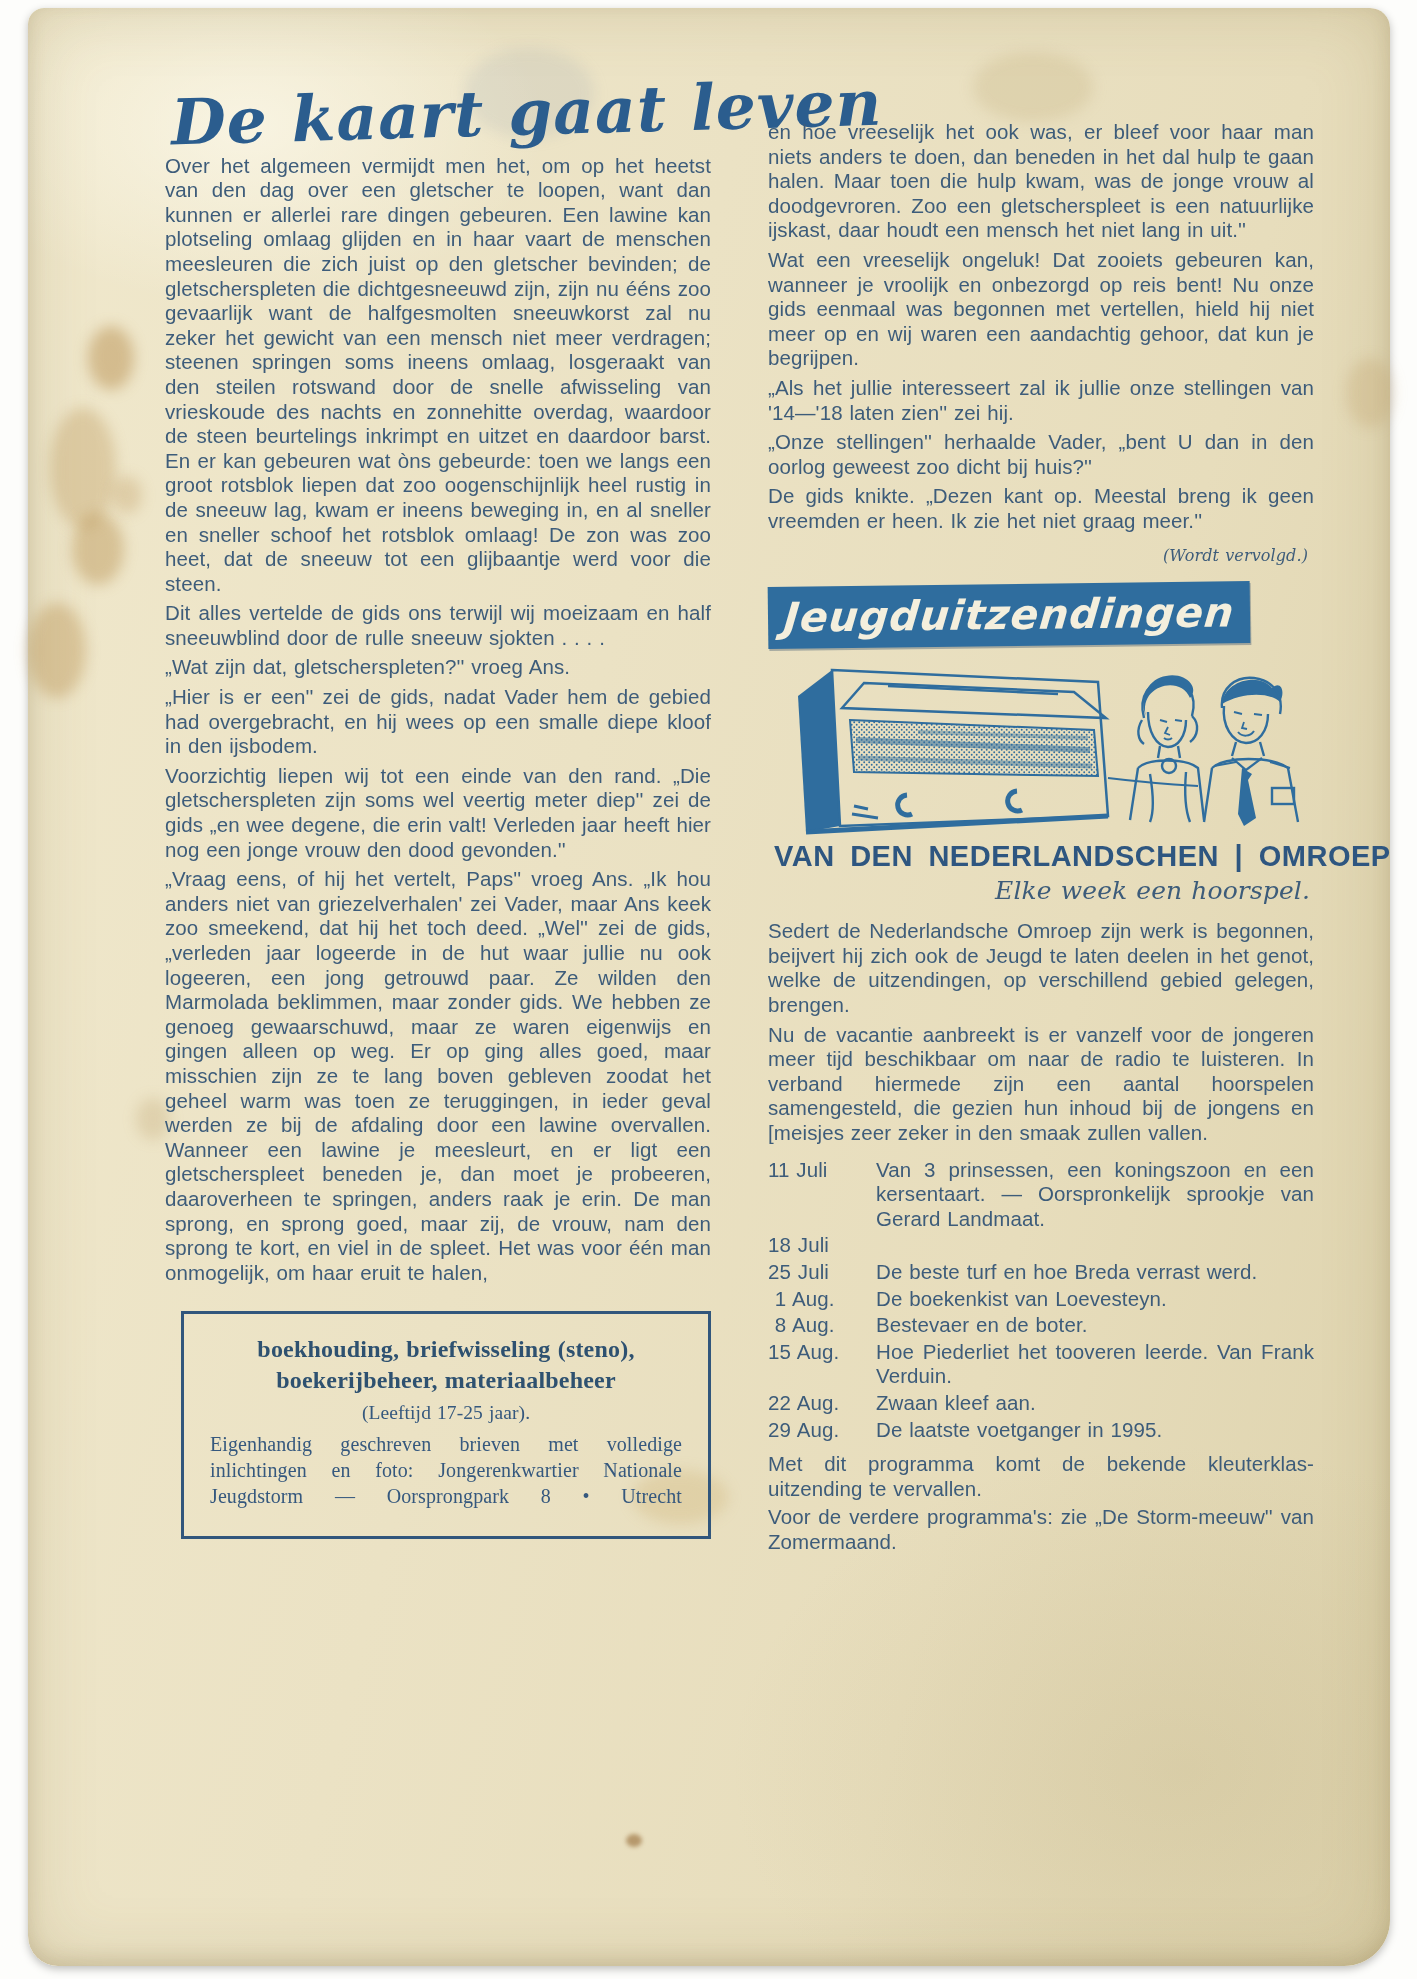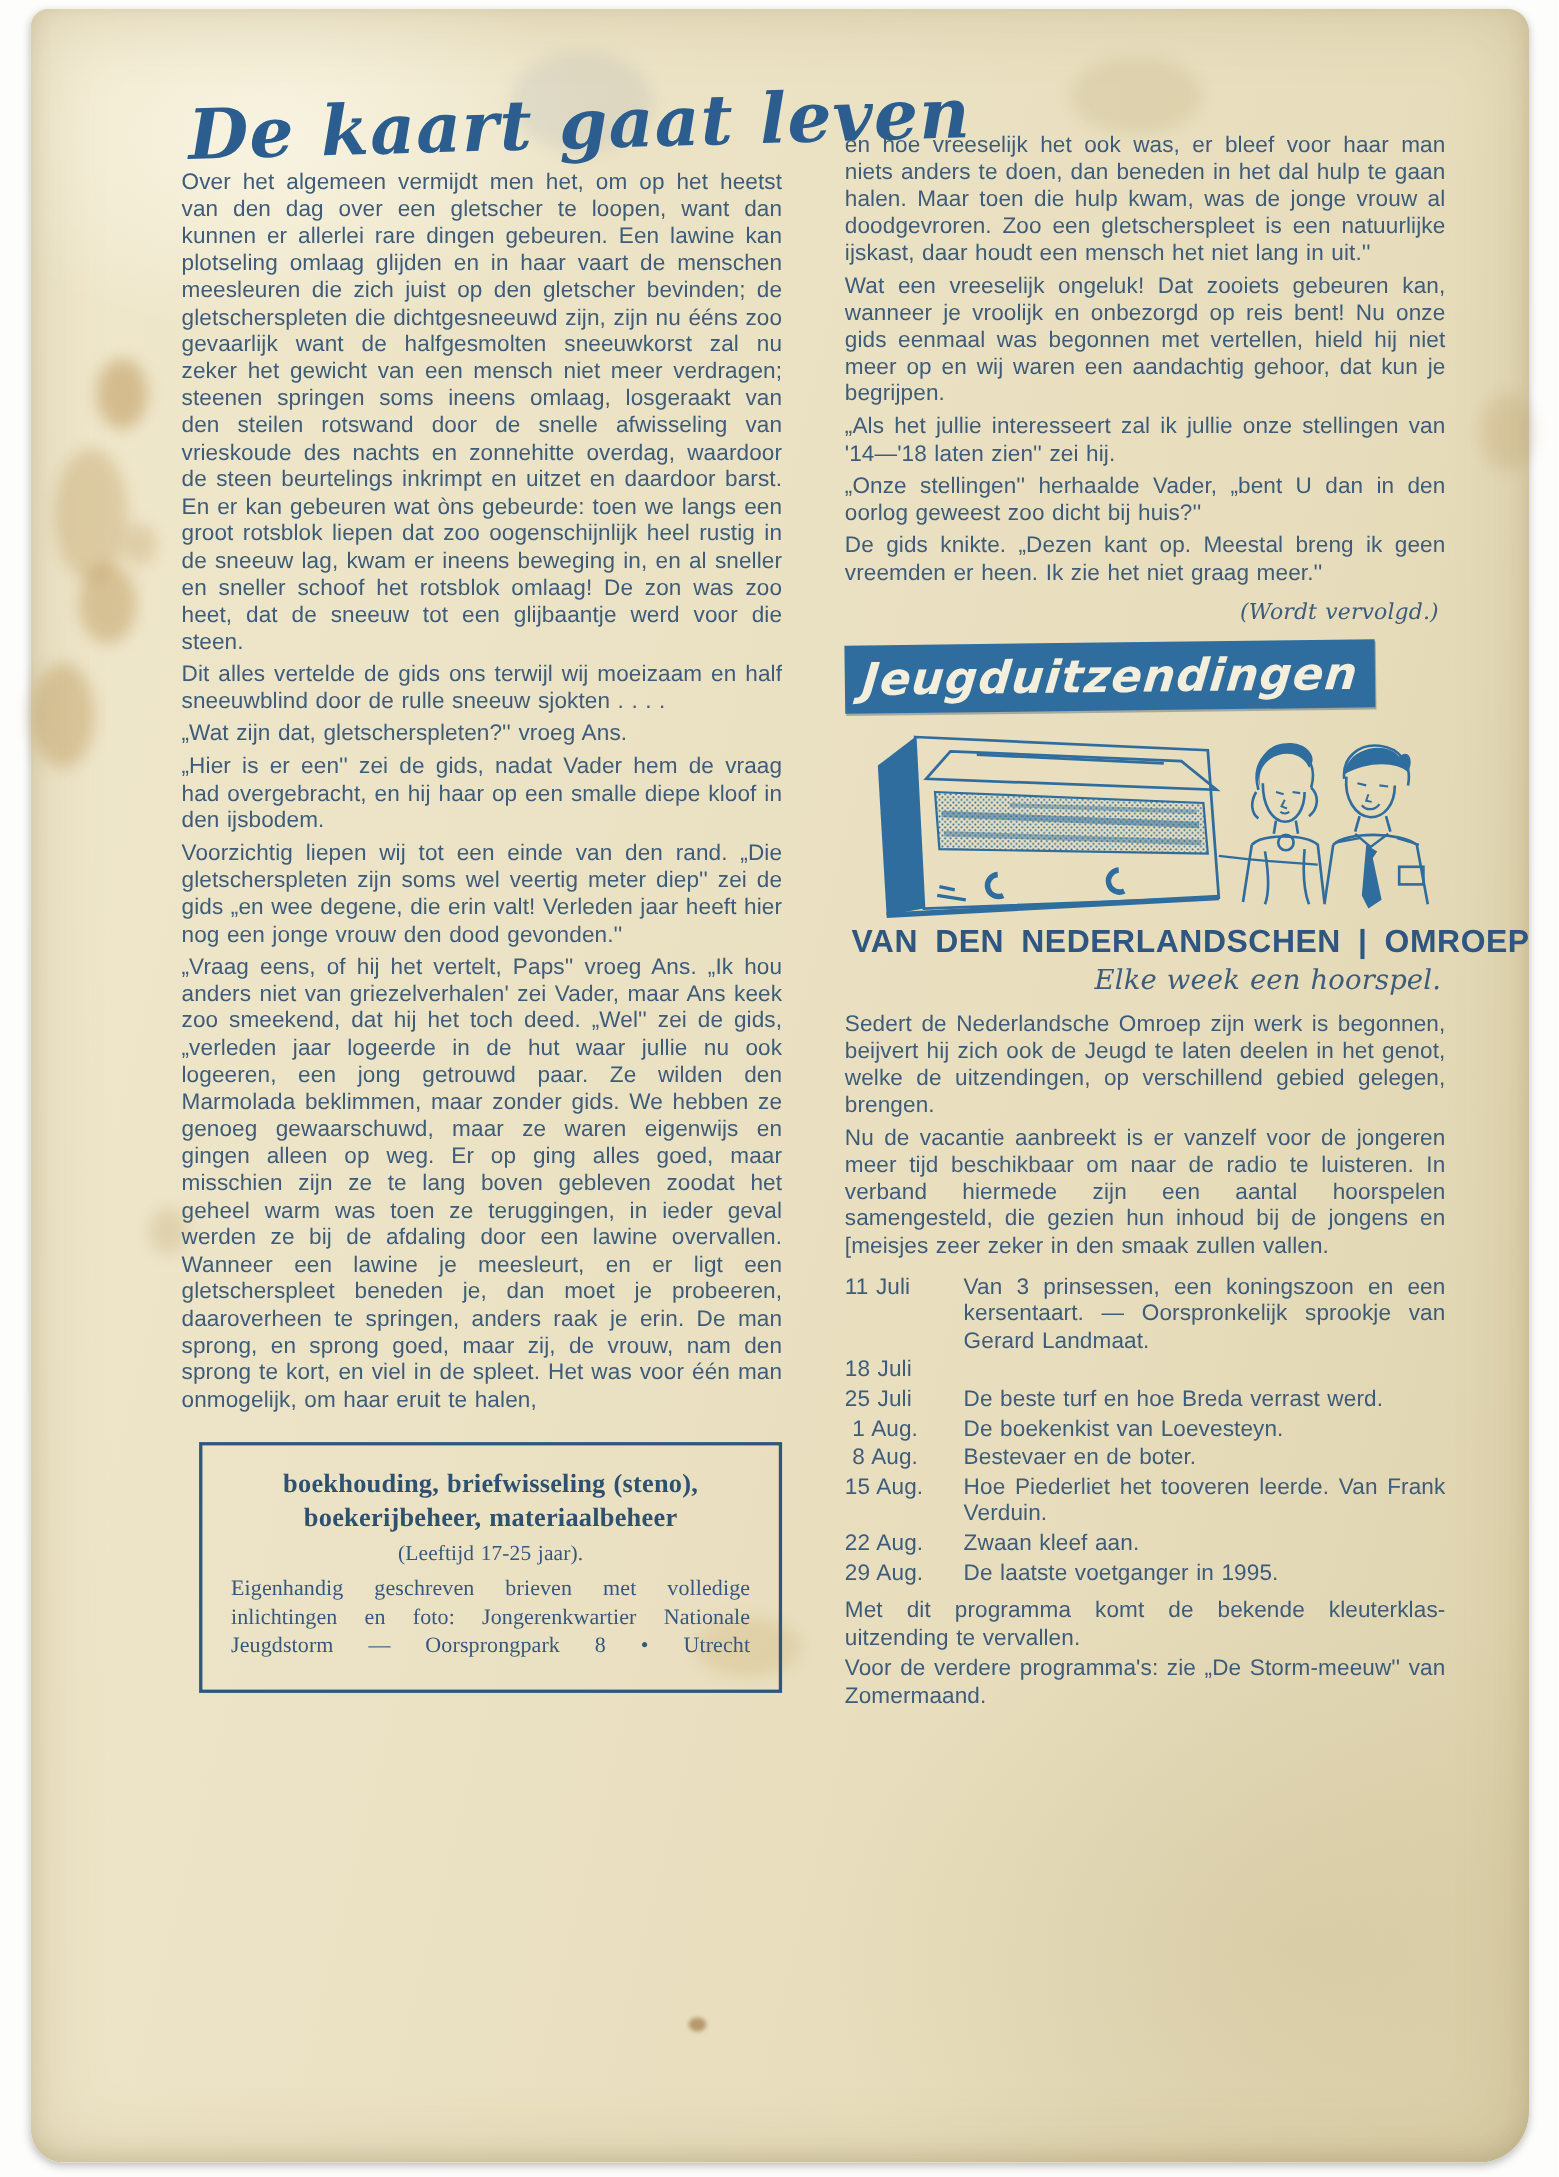--- a/index.html
+++ b/index.html
@@ -29,21 +29,21 @@
   .col{position:absolute;width:546px;color:#3d5c7a;font-size:20.5px;line-height:24.6px;
        text-align:justify;letter-spacing:.1px;word-spacing:1px;}
   .col p{margin:0 0 5px 0;}
   .col-left{left:137px;top:95px;}
   .col-right{left:740px;top:112px;}
 
   .script-title{font-family:"DejaVu Serif",serif;font-style:italic;font-weight:bold;
        font-size:63px;color:#2b5d8e;white-space:nowrap;transform:rotate(-1.6deg);
        letter-spacing:1px;margin:0 0 26px 6px;text-align:left;}
 
-  .continued{font-family:"DejaVu Serif",serif;font-style:italic;font-size:20px;
+  .continued{font-family:"DejaVu Serif",serif;font-style:italic;font-size:16px;
        text-align:right;margin:10px 6px 16px 0;}
 
   .banner{width:482px;height:62px;background:#2f6d9e;margin:8px 0 10px 0;
        transform:rotate(-.7deg);display:flex;align-items:center;justify-content:center;
        box-shadow:1px 2px 0 rgba(40,70,100,.35);}
   .banner span{font-family:"DejaVu Sans",sans-serif;font-style:italic;font-weight:bold;
        font-size:41px;color:#f4efdd;letter-spacing:1px;transform:skewX(-6deg);}
 
   .illus{display:block;margin:2px 0 2px 0;}
 
@@ -85,21 +85,21 @@
     <div class="stain s8"></div>
     <div class="stain s9"></div>
     <div class="stain s10"></div>
     <div class="stain s11"></div>
 
     <div class="col col-left">
       <h1 class="script-title">De kaart gaat leven</h1>
       <p>Over het algemeen vermijdt men het, om op het heetst van den dag over een gletscher te loopen, want dan kunnen er allerlei rare dingen gebeuren. Een lawine kan plotseling omlaag glijden en in haar vaart de menschen meesleuren die zich juist op den gletscher bevinden; de gletscherspleten die dichtgesneeuwd zijn, zijn nu ééns zoo gevaarlijk want de halfgesmolten sneeuwkorst zal nu zeker het gewicht van een mensch niet meer verdragen; steenen springen soms ineens omlaag, losgeraakt van den steilen rotswand door de snelle afwisseling van vrieskoude des nachts en zonnehitte overdag, waardoor de steen beurtelings inkrimpt en uitzet en daardoor barst. En er kan gebeuren wat òns gebeurde: toen we langs een groot rotsblok liepen dat zoo oogenschijnlijk heel rustig in de sneeuw lag, kwam er ineens beweging in, en al sneller en sneller schoof het rotsblok omlaag! De zon was zoo heet, dat de sneeuw tot een glijbaantje werd voor die steen.</p>
       <p>Dit alles vertelde de gids ons terwijl wij moeizaam en half sneeuwblind door de rulle sneeuw sjokten . . . .</p>
       <p>„Wat zijn dat, gletscherspleten?'' vroeg Ans.</p>
-      <p>„Hier is er een'' zei de gids, nadat Vader hem de vraag had overgebracht, en hij haar op een smalle diepe kloof in den ijsbodem.</p>
+      <p>„Hier is er een'' zei de gids, nadat Vader hem de gebied had overgebracht, en hij wees op een smalle diepe kloof in den ijsbodem.</p>
       <p>Voorzichtig liepen wij tot een einde van den rand. „Die gletscherspleten zijn soms wel veertig meter diep'' zei de gids „en wee degene, die erin valt! Verleden jaar heeft hier nog een jonge vrouw den dood gevonden.''</p>
       <p>„Vraag eens, of hij het vertelt, Paps'' vroeg Ans. „Ik hou anders niet van griezelverhalen' zei Vader, maar Ans keek zoo smeekend, dat hij het toch deed. „Wel'' zei de gids, „verleden jaar logeerde in de hut waar jullie nu ook logeeren, een jong getrouwd paar. Ze wilden den Marmolada beklimmen, maar zonder gids. We hebben ze genoeg gewaarschuwd, maar ze waren eigenwijs en gingen alleen op weg. Er op ging alles goed, maar misschien zijn ze te lang boven gebleven zoodat het geheel warm was toen ze teruggingen, in ieder geval werden ze bij de afdaling door een lawine overvallen. Wanneer een lawine je meesleurt, en er ligt een gletscherspleet beneden je, dan moet je probeeren, daaroverheen te springen, anders raak je erin. De man sprong, en sprong goed, maar zij, de vrouw, nam den sprong te kort, en viel in de spleet. Het was voor één man onmogelijk, om haar eruit te halen,</p>
 
       <div class="ad-box">
         <p class="ad-pos"><span>boekhouding, briefwisseling (steno),</span><br><span>boekerijbeheer, materiaalbeheer</span></p>
         <p class="ad-age">(Leeftijd 17-25 jaar).</p>
         <p class="ad-apply">Eigenhandig geschreven brieven met volledige inlichtingen en foto: Jongerenkwartier Nationale Jeugdstorm — Oorsprongpark 8 • Utrecht</p>
       </div>
     </div>
 

